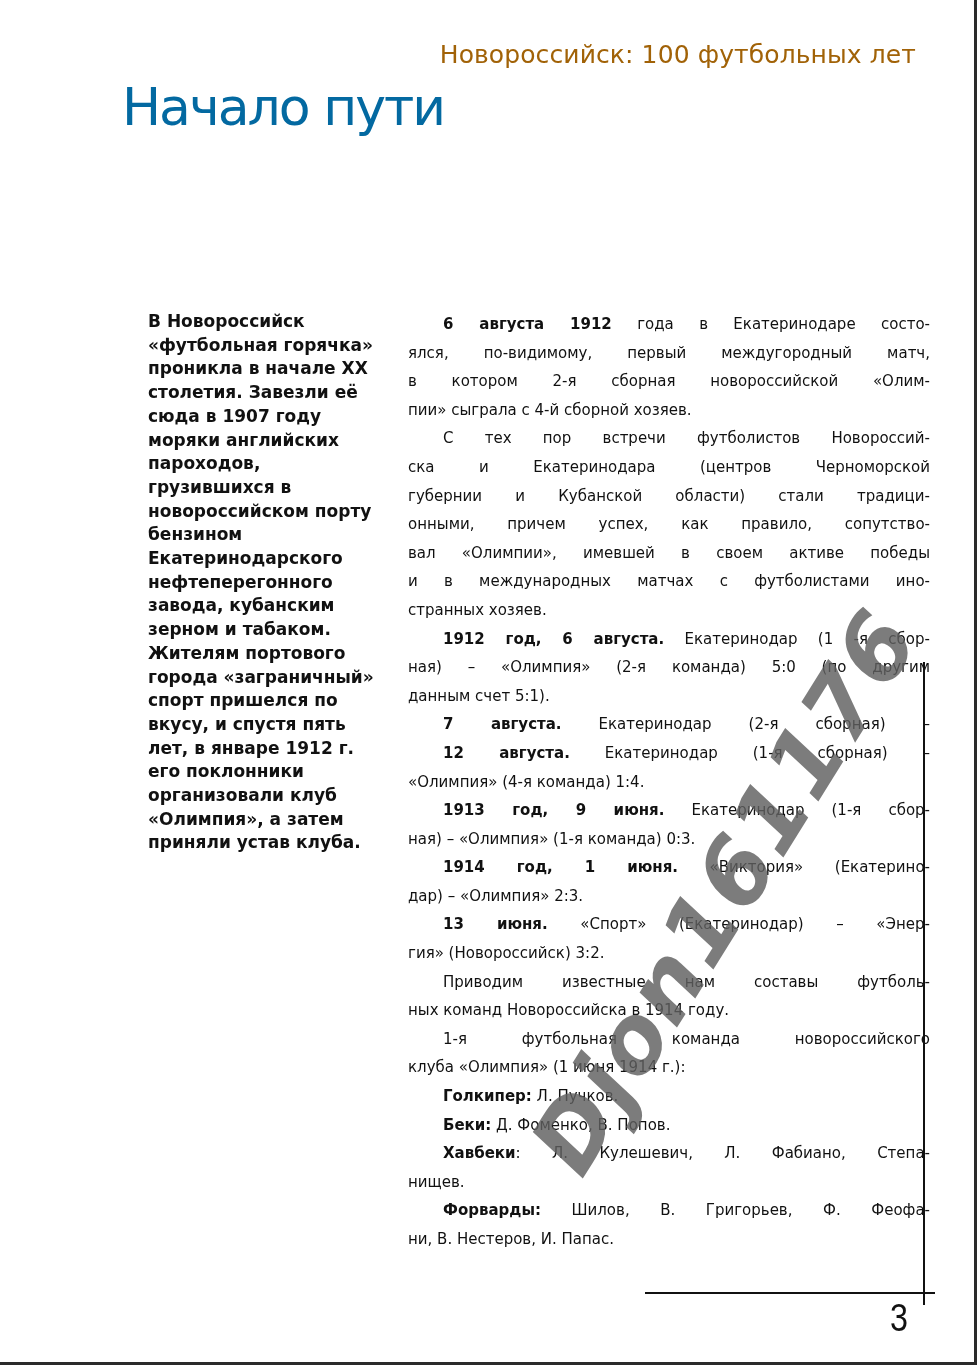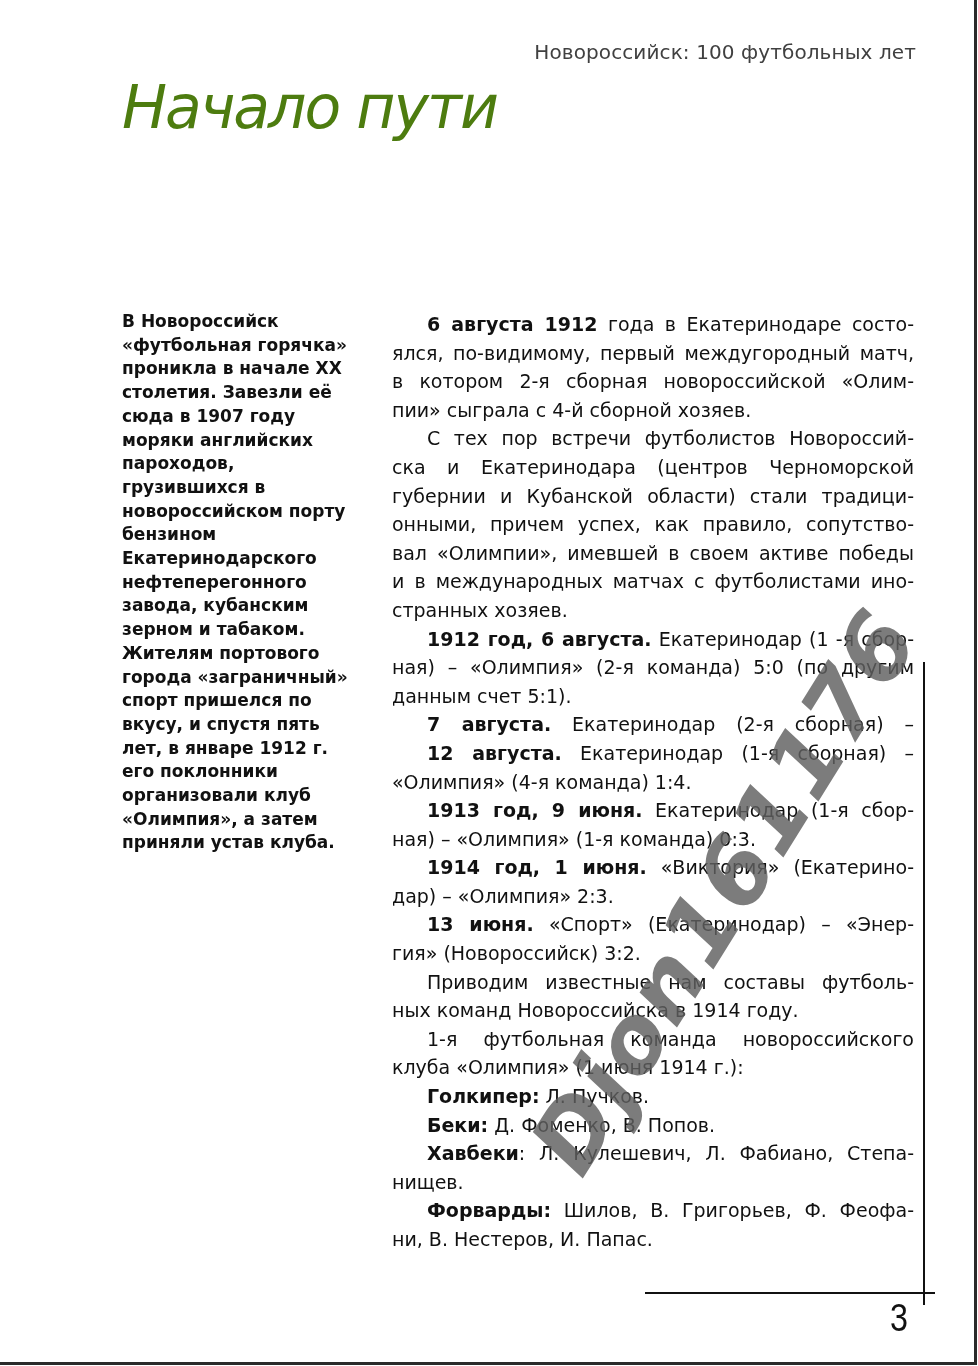--- a/index.html
+++ b/index.html
@@ -22,56 +22,55 @@
       height: 1362px;
       background: #ffffff;
       border-right: 3px solid #2a2a2a;
       border-bottom: 3px solid #2a2a2a;
     }
     .running-head {
       position: absolute;
       right: 58px;
       top: 40px;
       font-family: "DejaVu Sans", sans-serif;
-      font-size: 20px;
-      color: #404040;
+      font-size: 25px;
+      color: #a16207;
       letter-spacing: 0.1px;
     }
     .title {
       position: absolute;
       left: 122px;
       top: 62px;
       font-family: "DejaVu Sans", sans-serif;
       font-weight: normal;
-      font-size: 60px;
+      font-size: 52px;
       line-height: 90px;
       letter-spacing: -2px;
-      color: #4d7c0f;
+      color: #0369a1;
       margin: 0;
-      font-style: italic;
     }
     .sidebar {
       position: absolute;
       left: 122px;
       top: 310px;
       width: 245px;
       font-family: "DejaVu Sans", sans-serif;
       font-weight: bold;
       font-size: 17px;
       line-height: 23.7px;
       color: #111;
     }
-    .sidebar .line { display: block; white-space: nowrap; }
+    .sidebar .line { display: block; white-space: nowrap; margin-left: 26px; }
     .main {
       position: absolute;
-      left: 392px;
+      left: 408px;
       top: 310px;
       width: 522px;
       font-family: "DejaVu Sans", sans-serif;
-      font-size: 19px;
+      font-size: 15px;
       line-height: 28.6px;
       color: #111;
     }
     .main .line {
       display: block;
       white-space: nowrap;
       text-align: justify;
       text-align-last: justify;
     }
     .main .line.last { text-align-last: left; }

